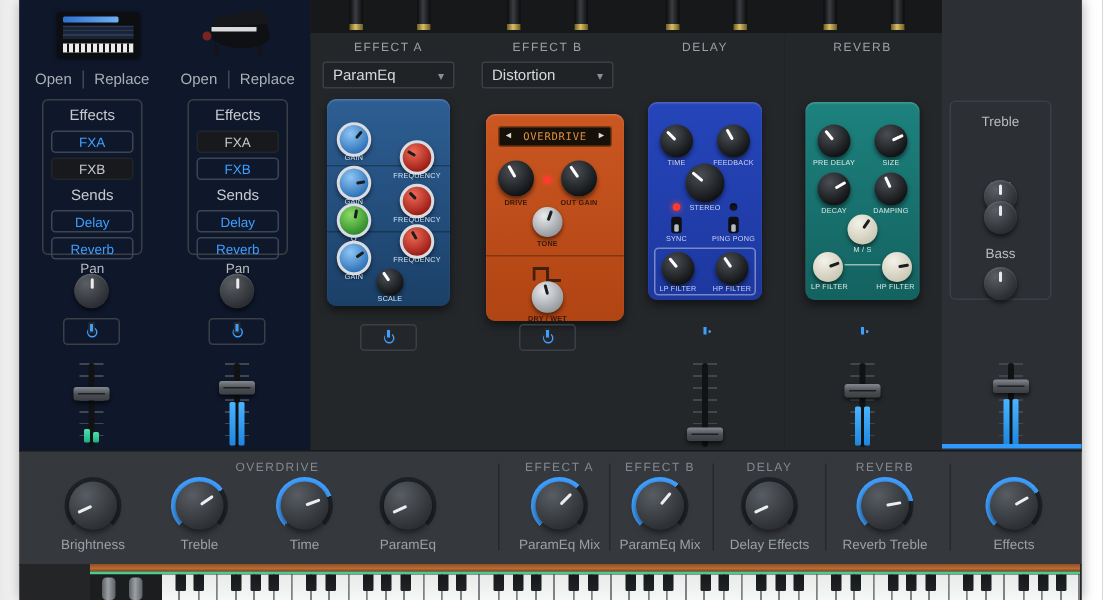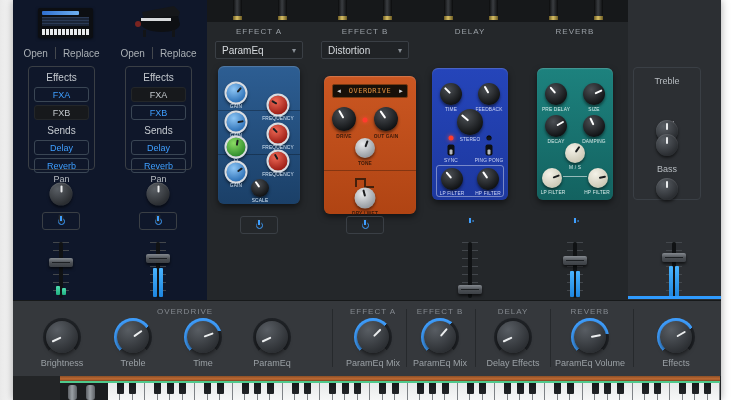--- a/index.html
+++ b/index.html
@@ -507,21 +507,21 @@
             <div class="pline"></div>
           </div>
         </div>
         <span class="bklabel" style="left: 500px;">Delay Effects</span>
         <div class="bknob" style="left: 577px; background: conic-gradient(from 225deg, rgb(63, 159, 255) 0deg, rgb(63, 159, 255) 215deg, rgb(31, 34, 38) 215deg, rgb(31, 34, 38) 270deg, transparent 270deg, transparent 360deg);">
           <div class="cap"></div>
                   <div class="pwrap" style="transform:rotate(80deg);">
             <div class="pline"></div>
           </div>
         </div>
-        <span class="bklabel" style="left: 577px;">ParamEq Volume</span>
+        <span class="bklabel" style="left: 577px;">Reverb Treble</span>
         <div class="bknob" style="left: 663px; background: conic-gradient(from 225deg, rgb(63, 159, 255) 0deg, rgb(63, 159, 255) 195deg, rgb(31, 34, 38) 195deg, rgb(31, 34, 38) 270deg, transparent 270deg, transparent 360deg);">
           <div class="cap"></div>
                   <div class="pwrap" style="transform:rotate(60deg);">
             <div class="pline"></div>
           </div>
         </div>
         <span class="bklabel" style="left: 663px;">Effects</span>
       </div>
 
   <div class="kbzone">

